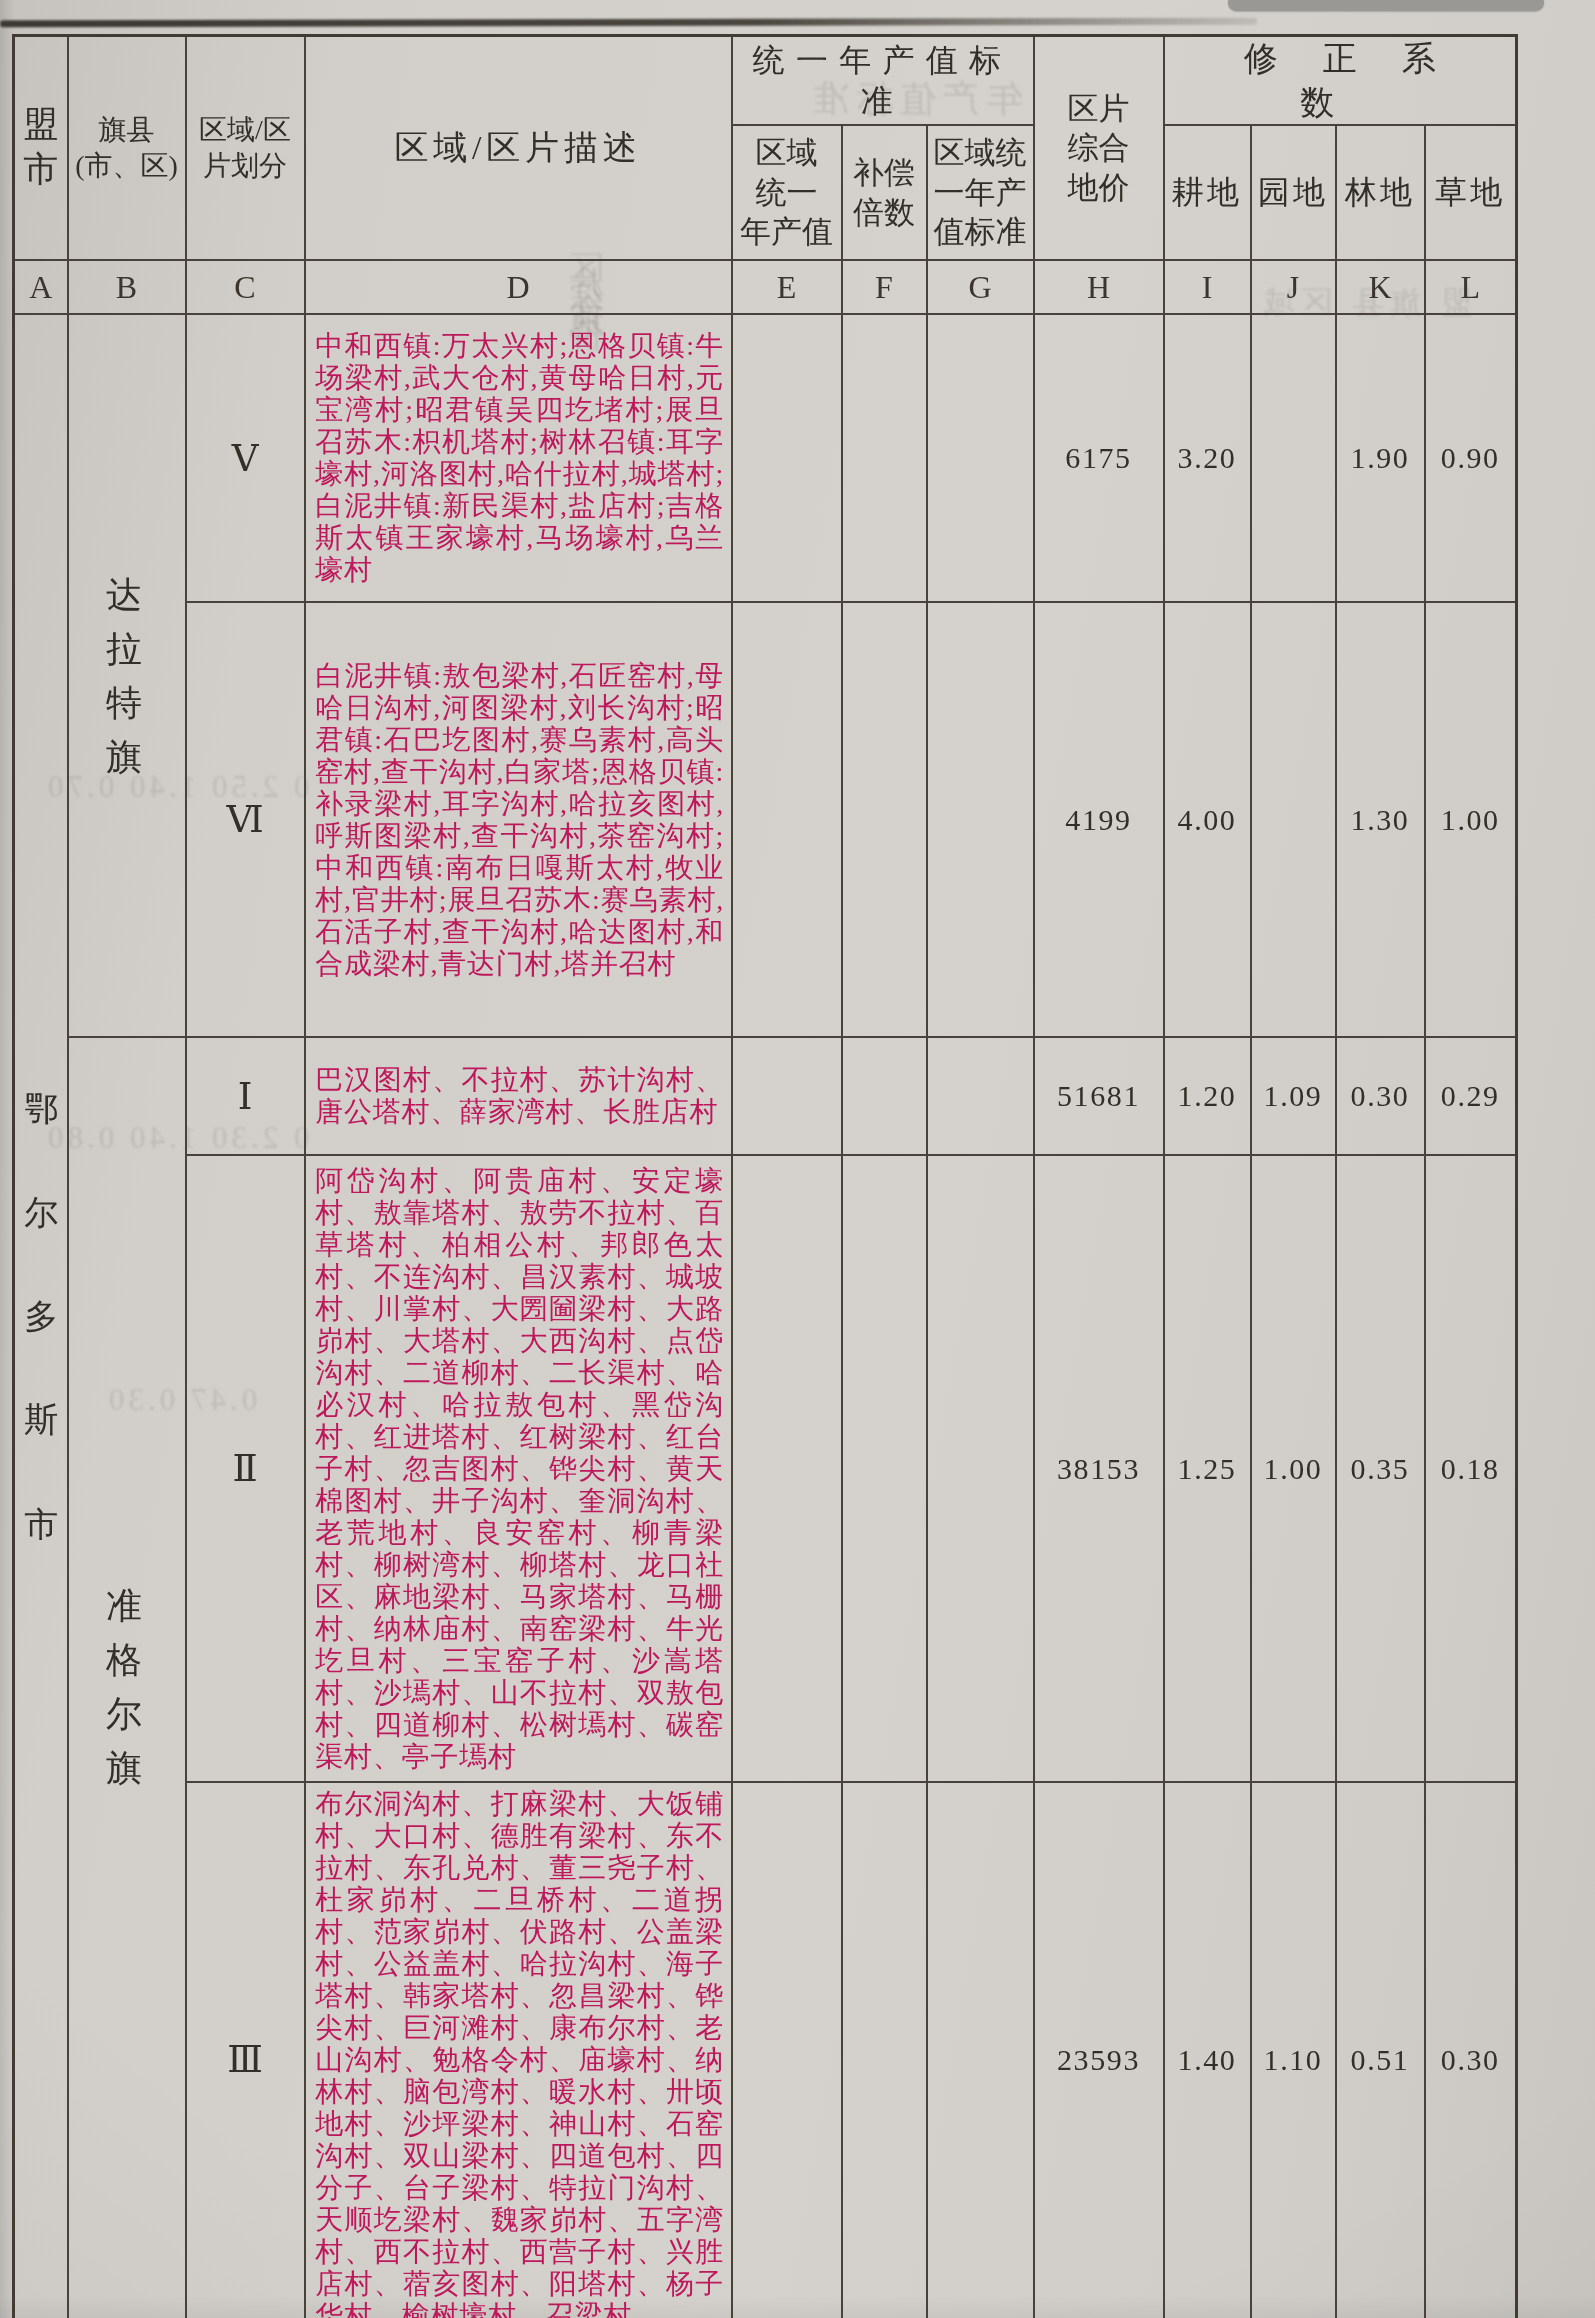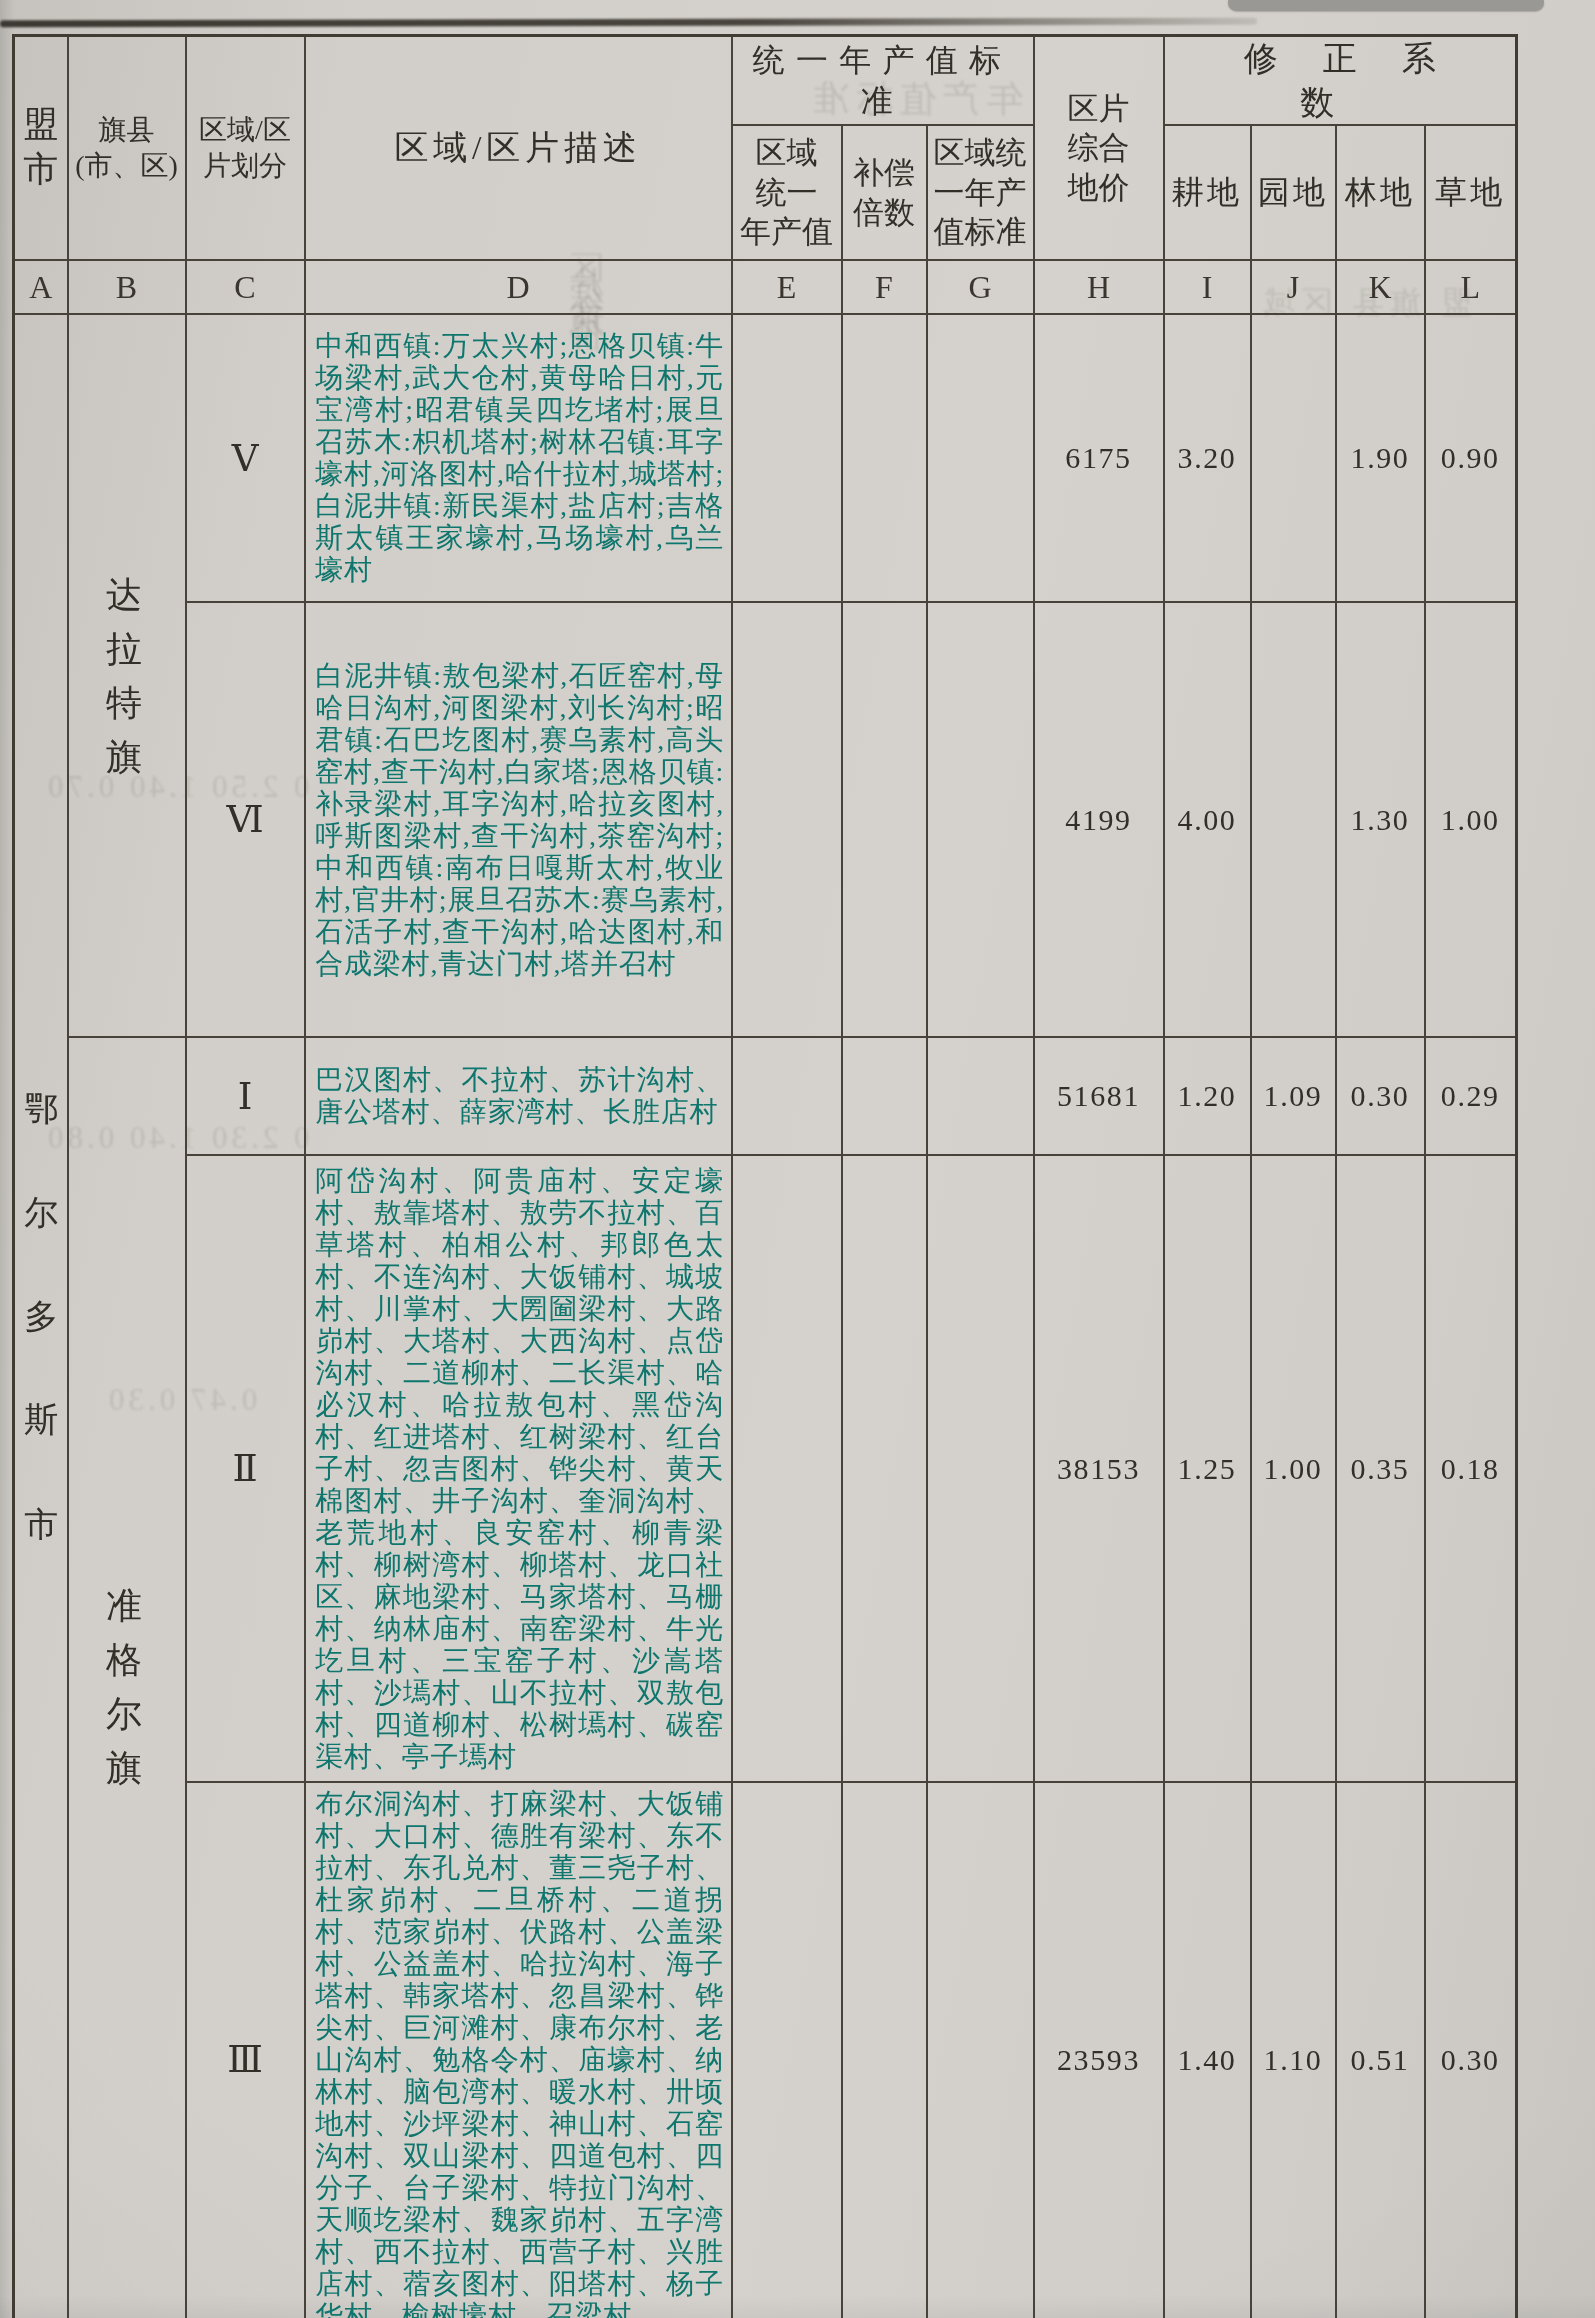--- a/index.html
+++ b/index.html
@@ -39,21 +39,21 @@
   .letters td{font-size:32px;color:#3a352e;height:52px;}
 
   td.city-cell span{writing-mode:vertical-rl;text-orientation:upright;
     font-size:34px;letter-spacing:103px;display:inline-block;line-height:1;}
   td.banner-cell span{display:inline-block;width:2.25em;font-size:36px;
     line-height:1.5;letter-spacing:4.8px;text-align:center;}
   td.zone-cell{font-size:37px;}
   td.desc-cell{
     text-align:justify;text-align-last:left;vertical-align:middle;
     font-size:28px;line-height:32px;letter-spacing:0.8px;
-    padding:4.8px 6.4px 4.8px 9.7px;color:#0f766e;
+    padding:4.8px 6.4px 4.8px 9.7px;color:#be185d;
   }
   td.num-cell{font-size:30px;letter-spacing:1.6px;}
 
   .ghost{position:absolute;transform:scaleX(-1);color:rgba(78,73,65,0.14);
     filter:blur(1px);pointer-events:none;font-size:32px;letter-spacing:6.4px;
     white-space:nowrap;}
   .ghost.vert{writing-mode:vertical-rl;text-orientation:upright;letter-spacing:13px;}
 </style>
 </head>
 <body>
@@ -168,21 +168,21 @@
     <td></td>
     <td class="num-cell">51681</td>
     <td class="num-cell">1.20</td>
     <td class="num-cell">1.09</td>
     <td class="num-cell">0.30</td>
     <td class="num-cell">0.29</td>
   </tr>
 
   <tr style="height:627px">
     <td class="zone-cell">Ⅱ</td>
-    <td class="desc-cell">阿岱沟村、阿贵庙村、安定壕村、敖靠塔村、敖劳不拉村、百草塔村、柏相公村、邦郎色太村、不连沟村、大饭铺村、城坡村、川掌村、大圐圙梁村、大路峁村、大塔村、大西沟村、点岱沟村、二道柳村、二长渠村、哈必汉村、哈拉敖包村、黑岱沟村、红进塔村、红树梁村、红台子村、忽吉图村、铧尖村、黄天棉图村、井子沟村、奎洞沟村、老荒地村、良安窑村、柳青梁村、柳树湾村、柳塔村、龙口社区、麻地梁村、马家塔村、马栅村、纳林庙村、南窑梁村、牛光圪旦村、三宝窑子村、沙嵩塔村、沙墕村、山不拉村、双敖包村、四道柳村、松树墕村、碳窑渠村、亭子墕村</td>
+    <td class="desc-cell">阿岱沟村、阿贵庙村、安定壕村、敖靠塔村、敖劳不拉村、百草塔村、柏相公村、邦郎色太村、不连沟村、昌汉素村、城坡村、川掌村、大圐圙梁村、大路峁村、大塔村、大西沟村、点岱沟村、二道柳村、二长渠村、哈必汉村、哈拉敖包村、黑岱沟村、红进塔村、红树梁村、红台子村、忽吉图村、铧尖村、黄天棉图村、井子沟村、奎洞沟村、老荒地村、良安窑村、柳青梁村、柳树湾村、柳塔村、龙口社区、麻地梁村、马家塔村、马栅村、纳林庙村、南窑梁村、牛光圪旦村、三宝窑子村、沙嵩塔村、沙墕村、山不拉村、双敖包村、四道柳村、松树墕村、碳窑渠村、亭子墕村</td>
     <td></td>
     <td></td>
     <td></td>
     <td class="num-cell">38153</td>
     <td class="num-cell">1.25</td>
     <td class="num-cell">1.00</td>
     <td class="num-cell">0.35</td>
     <td class="num-cell">0.18</td>
   </tr>
 

